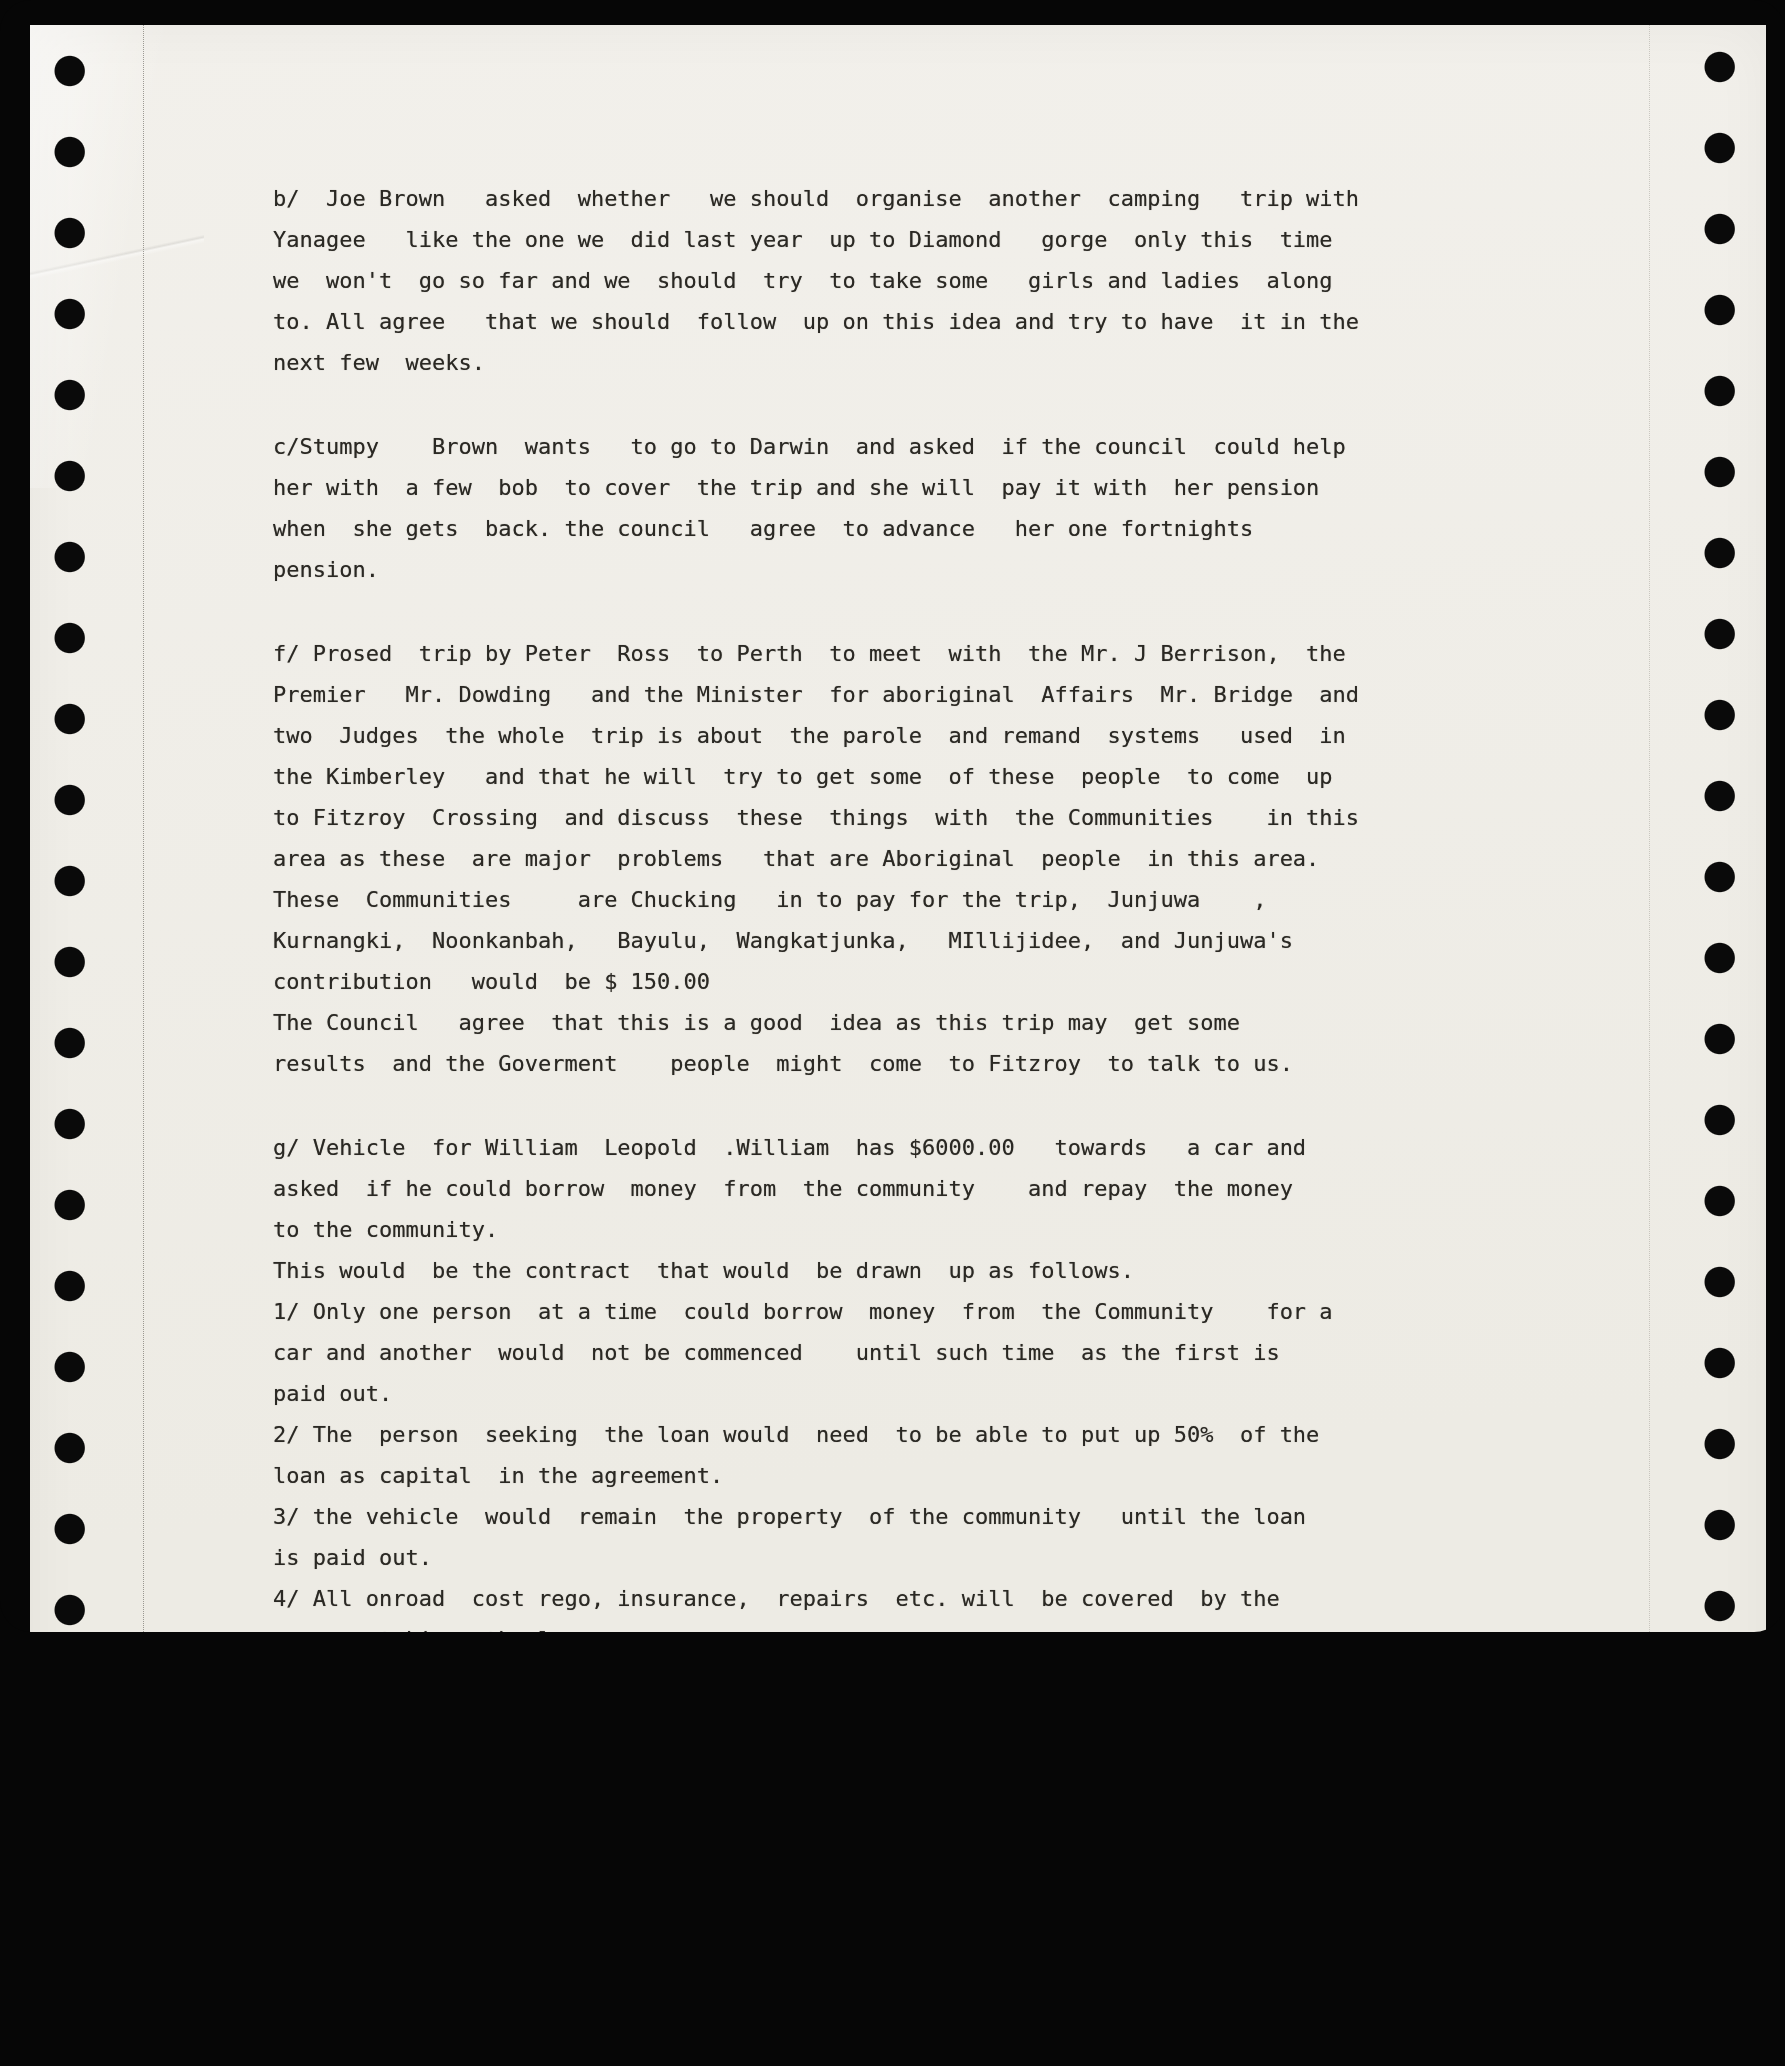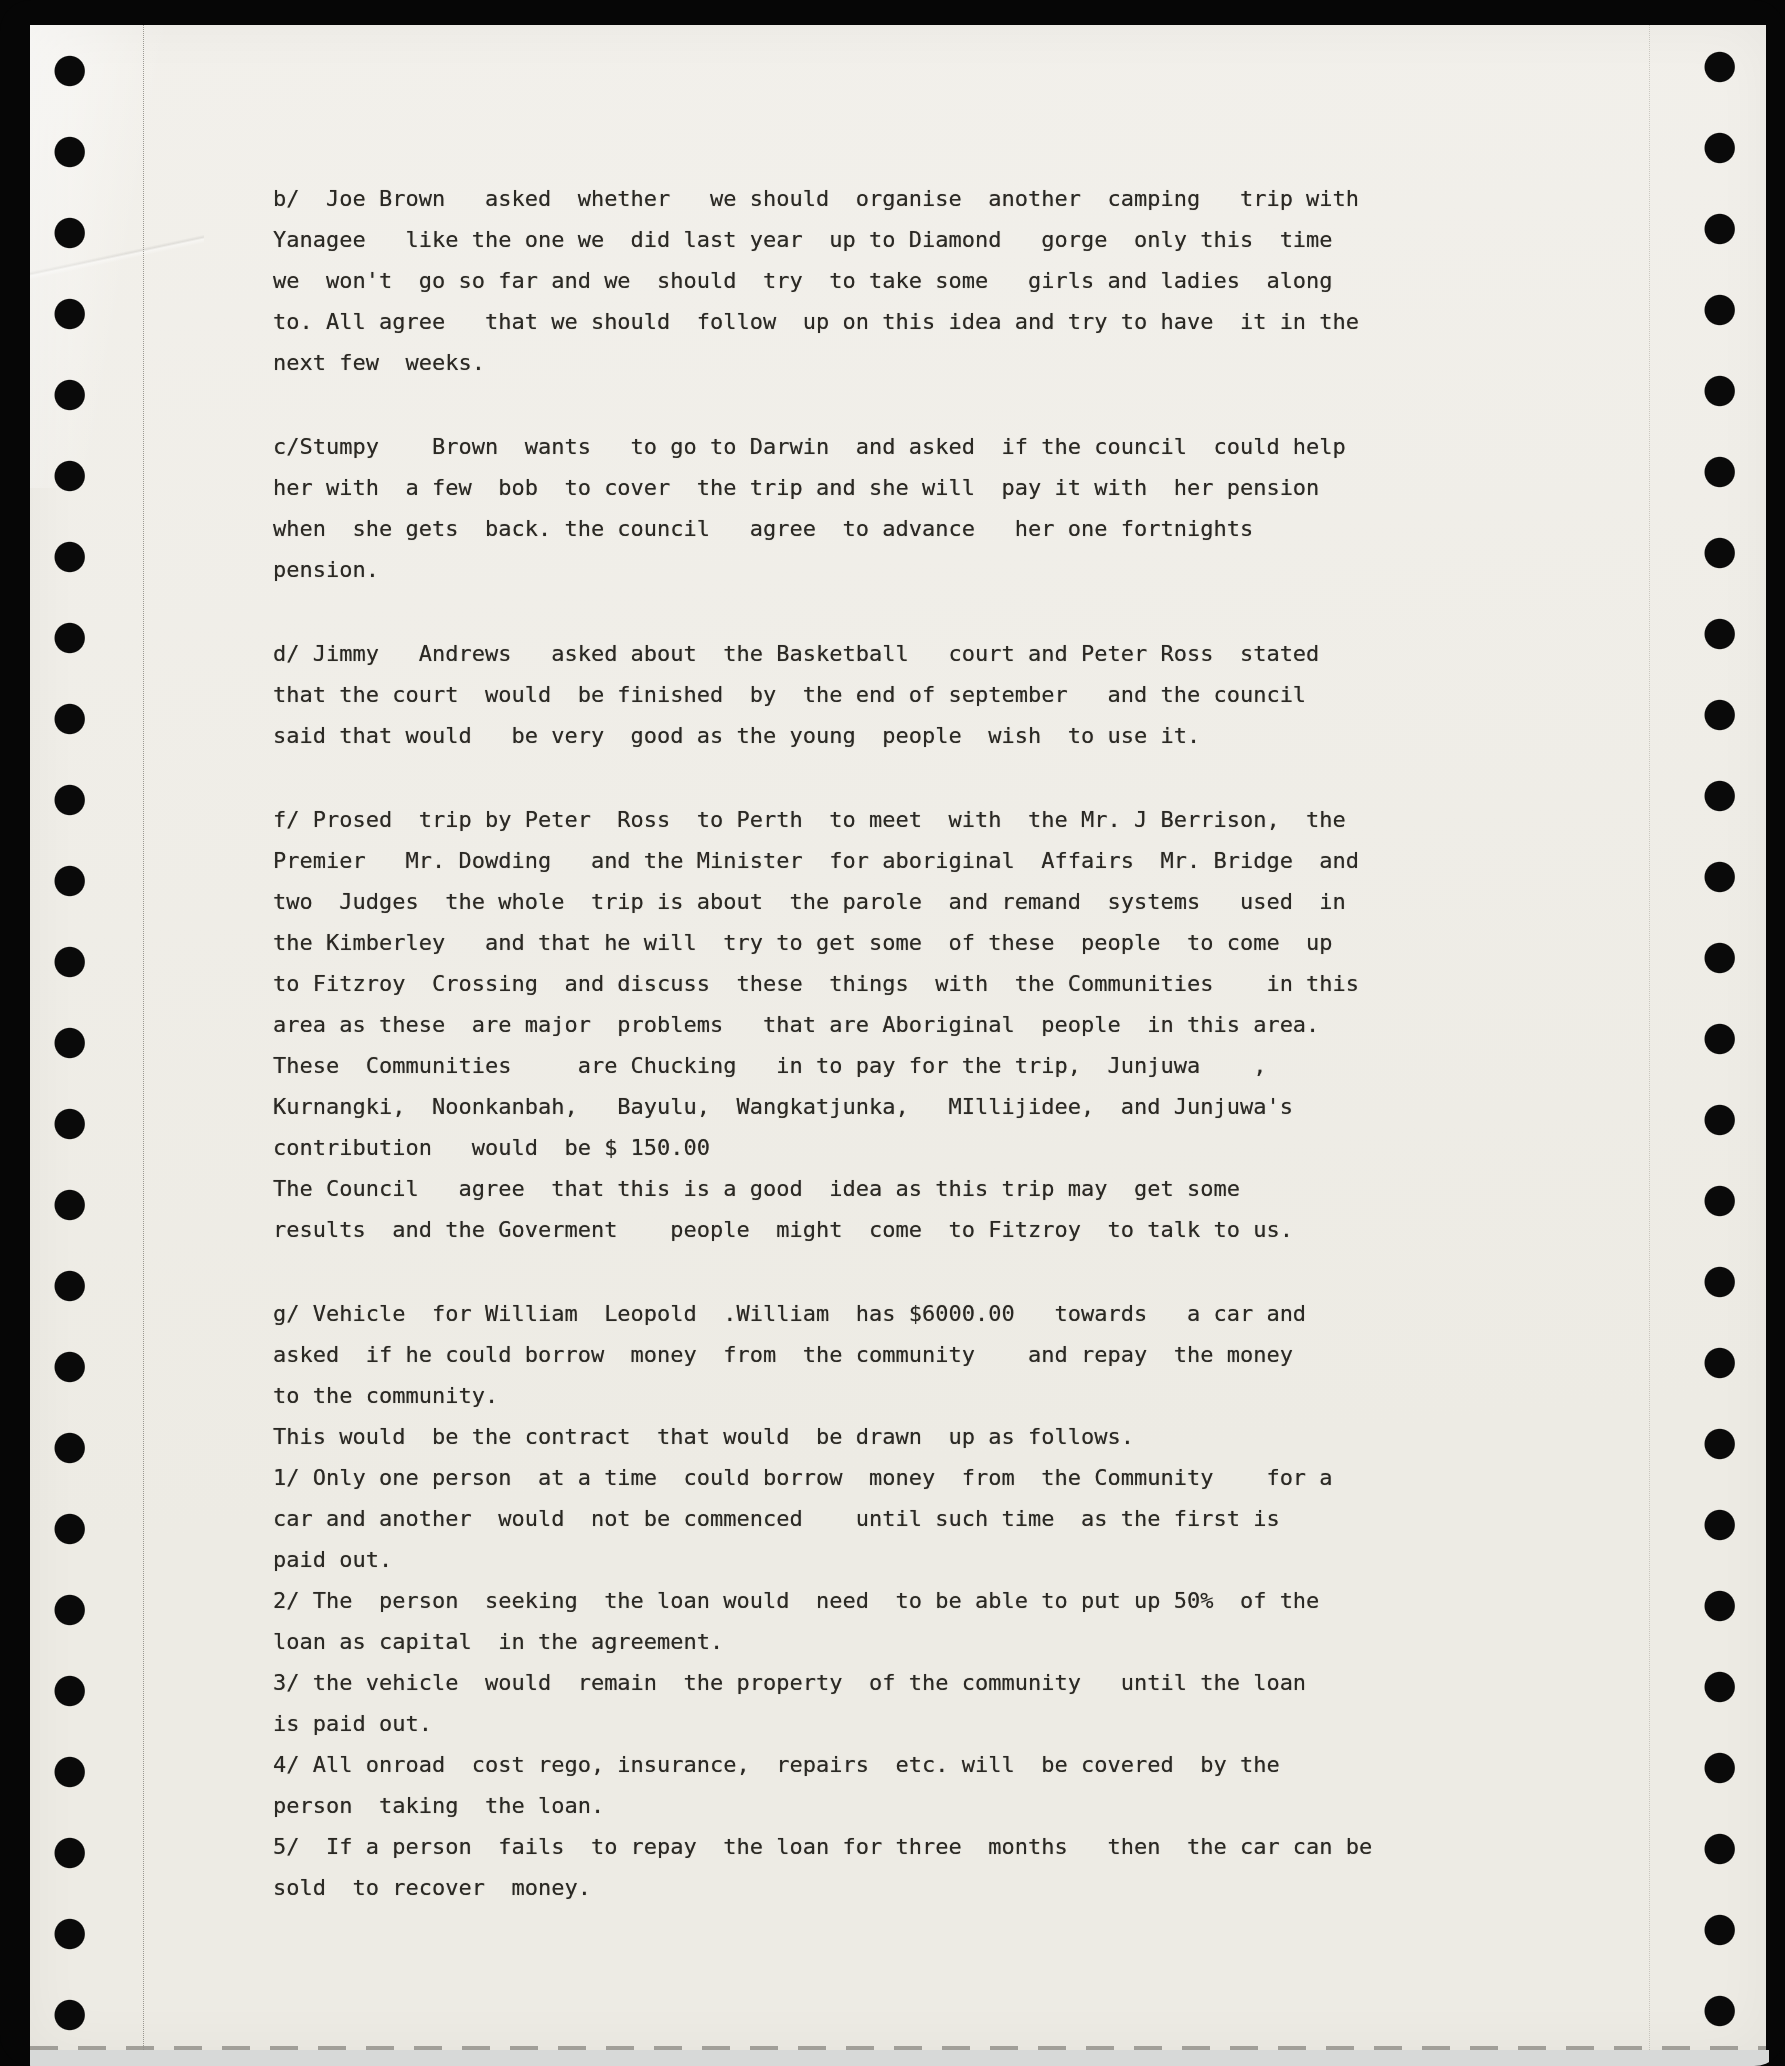--- a/index.html
+++ b/index.html
@@ -3,21 +3,21 @@
 <meta charset="utf-8">
 <style>
   html, body {
     margin: 0;
     padding: 0;
     background: var(--scan_background, #060606);
   }
   .scan {
     position: relative;
     width: 1785px;
-    height: 2066px;
+    height: 1632px;
     background: var(--scan_background, #060606);
     overflow: hidden;
     font-family: "DejaVu Sans Mono", monospace;
     border-radius: 31px;
   }
   .paper {
     position: absolute;
     left: 30px;
     top: 25px;
     width: 1736px;
@@ -101,23 +101,20 @@
     <div class="text-block">
       <div class="para">b/  Joe Brown   asked  whether   we should  organise  another  camping   trip with
 Yanagee   like the one we  did last year  up to Diamond   gorge  only this  time
 we  won't  go so far and we  should  try  to take some   girls and ladies  along
 to. All agree   that we should  follow  up on this idea and try to have  it in the
 next few  weeks.</div>
       <div class="para">c/Stumpy    Brown  wants   to go to Darwin  and asked  if the council  could help
 her with  a few  bob  to cover  the trip and she will  pay it with  her pension
 when  she gets  back. the council   agree  to advance   her one fortnights
 pension.</div>
-      <div class="para">d/ Jimmy   Andrews   asked about  the Basketball   court and Peter Ross  stated
-that the court  would  be finished  by  the end of september   and the council
-said that would   be very  good as the young  people  wish  to use it.</div>
       <div class="para">f/ Prosed  trip by Peter  Ross  to Perth  to meet  with  the Mr. J Berrison,  the
 Premier   Mr. Dowding   and the Minister  for aboriginal  Affairs  Mr. Bridge  and
 two  Judges  the whole  trip is about  the parole  and remand  systems   used  in
 the Kimberley   and that he will  try to get some  of these  people  to come  up
 to Fitzroy  Crossing  and discuss  these  things  with  the Communities    in this
 area as these  are major  problems   that are Aboriginal  people  in this area.
 These  Communities     are Chucking   in to pay for the trip,  Junjuwa    ,
 Kurnangki,  Noonkanbah,   Bayulu,  Wangkatjunka,   MIllijidee,  and Junjuwa's
 contribution   would  be $ 150.00
 The Council   agree  that this is a good  idea as this trip may  get some

